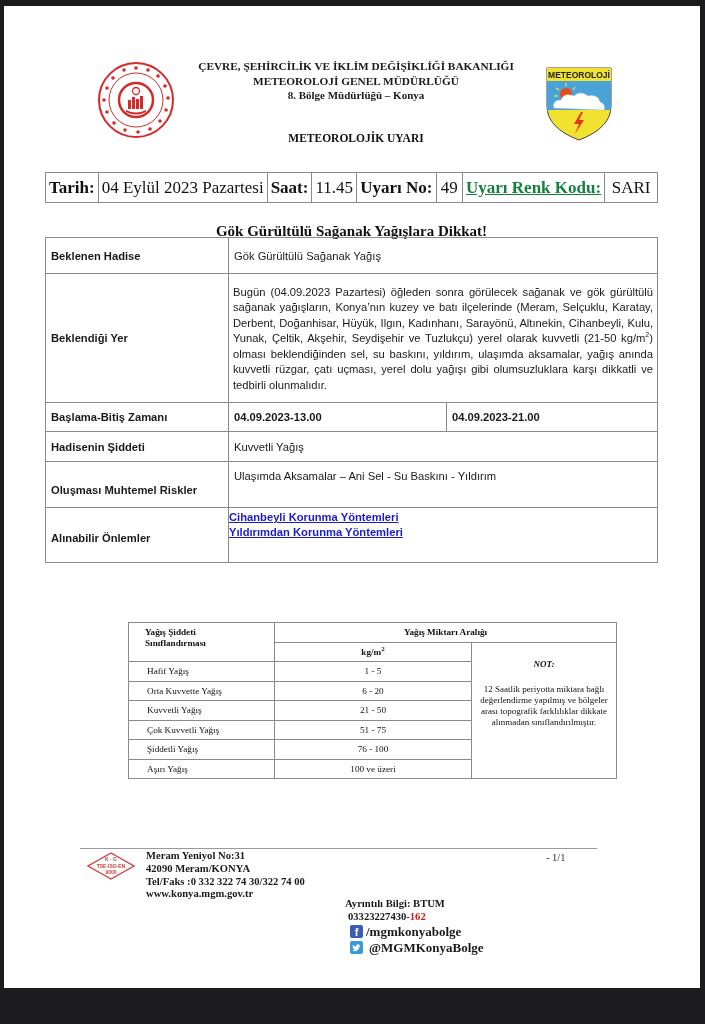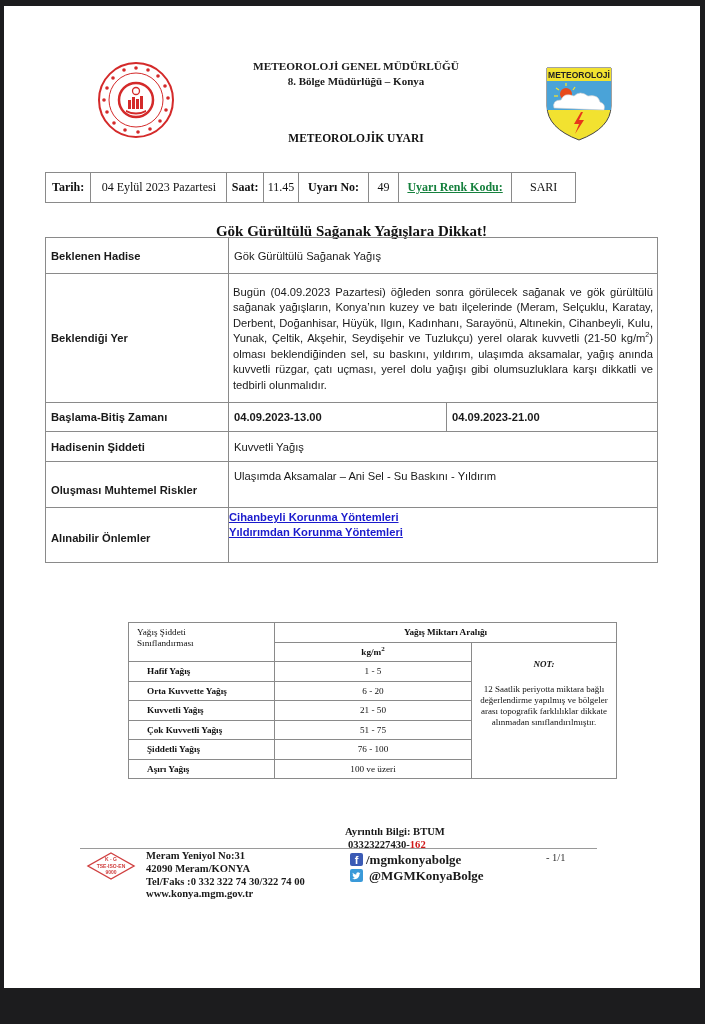--- a/index.html
+++ b/index.html
@@ -10,44 +10,44 @@
 
     
     .hdr-text { position: absolute; left: 150px; width: 404px; top: 53px; text-align: center; font-family: "Liberation Serif", serif; font-weight: bold; color: #1a1a1a; }
     .hdr-text div { font-size: 11.3px; line-height: 14.5px; }
     .hdr-text .tc { font-weight: normal; font-size: 11.5px; }
     .hdr-text .unit { font-size: 11px; }
     .doc-title { position: absolute; left: 150px; width: 404px; top: 126px; text-align: center; font-weight: bold; font-size: 11.5px; }
 
     
     table { border-collapse: collapse; }
-    .info { position: absolute; left: 41px; top: 166px; width: 531px; height: 31px; font-size: 12px; }
+    .info { position: absolute; left: 41px; top: 166px; width: 613px; height: 31px; font-size: 17px; }
     .info td { border: 1px solid #8a8a8a; text-align: center; vertical-align: middle; padding: 0 3px; white-space: nowrap; }
     .info td.lbl { font-weight: bold; }
     .info a { color: #15803d; text-decoration: underline; font-weight: bold; }
 
     .warn-title { position: absolute; left: 41px; width: 613px; top: 217px; text-align: center; font-weight: bold; font-size: 15px; }
 
     
     .main { position: absolute; left: 41px; top: 231px; width: 613px; font-family: "Liberation Sans", sans-serif; font-size: 11.2px; }
     .main td { border: 1px solid #8a8a8a; vertical-align: middle; padding: 0 5px; color: #1a1a1a; }
     .main td.lbl { width: 183px; font-weight: bold; padding-left: 5px; }
     .main td.just { text-align: justify; line-height: 15.5px; padding: 5px 4px 3px 4px; }
     .main td.top { vertical-align: top; padding-top: 8px; }
     .main td.bold { font-weight: bold; }
     .main a { color: #1a1acc; text-decoration: underline; font-weight: bold; display: block; line-height: 15px; }
     .main td.links { vertical-align: top; padding-top: 2px; padding-left: 0; }
     sup { font-size: 7px; vertical-align: super; line-height: 0; }
 
     
     .intens { position: absolute; left: 124px; top: 616px; width: 489px; font-family: "Liberation Serif", serif; font-size: 9.2px; }
     .intens td { border: 1px solid #8a8a8a; height: 19.5px; }
-    .intens td.cls { width: 146px; font-weight: bold; padding-left: 18px; }
+    .intens td.cls { width: 146px; font-weight: normal; padding-left: 18px; }
     .intens td.val { width: 197px; text-align: center; }
-    .intens td.hdr { font-weight: normal; vertical-align: top; padding: 4px 8px; line-height: 11px; }
+    .intens td.hdr { font-weight: bold; vertical-align: top; padding: 4px 16px; line-height: 11px; }
     .intens td.unit-h { text-align: center; font-weight: bold; }
     .intens td.note { text-align: center; vertical-align: top; padding: 16px 6px 0 6px; line-height: 11px; font-size: 9px; }
     .intens .note-t { font-style: italic; font-weight: bold; display: block; margin-bottom: 14px; }
 
     
     .foot-rule { position: absolute; left: 76px; top: 842px; width: 517px; border-top: 1.5px solid #9a9a9a; }
     .foot-col { position: absolute; font-weight: bold; font-size: 10.6px; line-height: 12.8px; font-family: "Liberation Serif", serif; color: #1a1a1a; }
     .foot-col .red { color: #d01818; }
     .social { display: flex; align-items: center; font-size: 13px; line-height: 16px; }
     .icon-sq { width: 13px; height: 13px; border-radius: 2px; display: inline-flex; align-items: center; justify-content: center; color: #fff; font-family: "Liberation Sans", sans-serif; font-weight: bold; font-size: 11px; margin-right: 3px; }
@@ -86,20 +86,21 @@
           <rect x="36" y="37" width="3" height="12"></rect>
           <rect x="40" y="39" width="3" height="10"></rect>
           <rect x="44" y="36" width="3" height="13"></rect>
         <path d="M30 50 Q40 55 50 50 L50 52 Q40 57 30 52 Z"></path>
       </g>
       <circle cx="40" cy="31" r="3.5" fill="none" stroke="#d42a2a" stroke-width="1.3"></circle>
     </svg>
   </div>
 
   <div class="hdr-text">
+    <div>ÇEVRE, ŞEHİRCİLİK VE İKLİM DEĞİŞİKLİĞİ BAKANLIĞI</div>
     <div>METEOROLOJİ GENEL MÜDÜRLÜĞÜ</div>
     <div class="unit">8. Bölge Müdürlüğü – Konya</div>
   </div>
   <div class="doc-title">METEOROLOJİK UYARI</div>
 
   <div class="abs" style="left:540px; top:60px; width:70px; height:76px;">
     <svg width="70" height="76" viewBox="0 0 70 76">
       <path d="M3 2 H67 V40 Q67 62 35 74 Q3 62 3 40 Z" fill="#f2e230" stroke="#444" stroke-width="1"></path>
       <rect x="3" y="2" width="64" height="13" fill="#f2e230"></rect>
       <path d="M3 15 H67 V44 H3 Z" fill="#4aa3d8"></path>
@@ -220,21 +221,21 @@
     </svg>
   </div>
 
   <div class="foot-col" style="left:142px; top:844px;">
     <div>Meram Yeniyol  No:31</div>
     <div>42090 Meram/KONYA</div>
     <div>Tel/Faks :0 332 322 74 30/322 74 00</div>
     <div>www.konya.mgm.gov.tr</div>
   </div>
 
-  <div class="foot-col" style="left:341px; top:820px;">
+  <div class="foot-col" style="left:341px; top:892px;">
     <div>Ayrıntılı Bilgi: BTUM</div>
     <div style="padding-left:3px"><span>03323227430-</span><span class="red">162</span></div>
     <div class="social" style="padding-left:5px">
       <span class="icon-sq fb">f</span>
       <span>/mgmkonyabolge</span>
     </div>
     <div class="social" style="padding-left:5px">
       <span class="icon-sq tw">
         <svg width="9" height="8" viewBox="0 0 24 20">
             <path d="M23 2.5c-.8.4-1.7.6-2.6.7.9-.6 1.6-1.4 2-2.5-.9.5-1.9.9-2.9 1.1C18.6.9 17.4.3 16.1.3c-2.5 0-4.6 2.1-4.6 4.6 0 .4 0 .7.1 1C7.8 5.7 4.4 3.9 2.2 1.1c-.4.7-.6 1.5-.6 2.3 0 1.6.8 3 2 3.8-.8 0-1.5-.2-2.1-.6v.1c0 2.2 1.6 4.1 3.7 4.5-.4.1-.8.2-1.2.2-.3 0-.6 0-.9-.1.6 1.8 2.3 3.2 4.3 3.2-1.6 1.2-3.6 2-5.7 2H0c2 1.3 4.5 2 7 2 8.4 0 13-7 13-13v-.6c.9-.6 1.7-1.4 2.3-2.3z" fill="#fff"></path>

